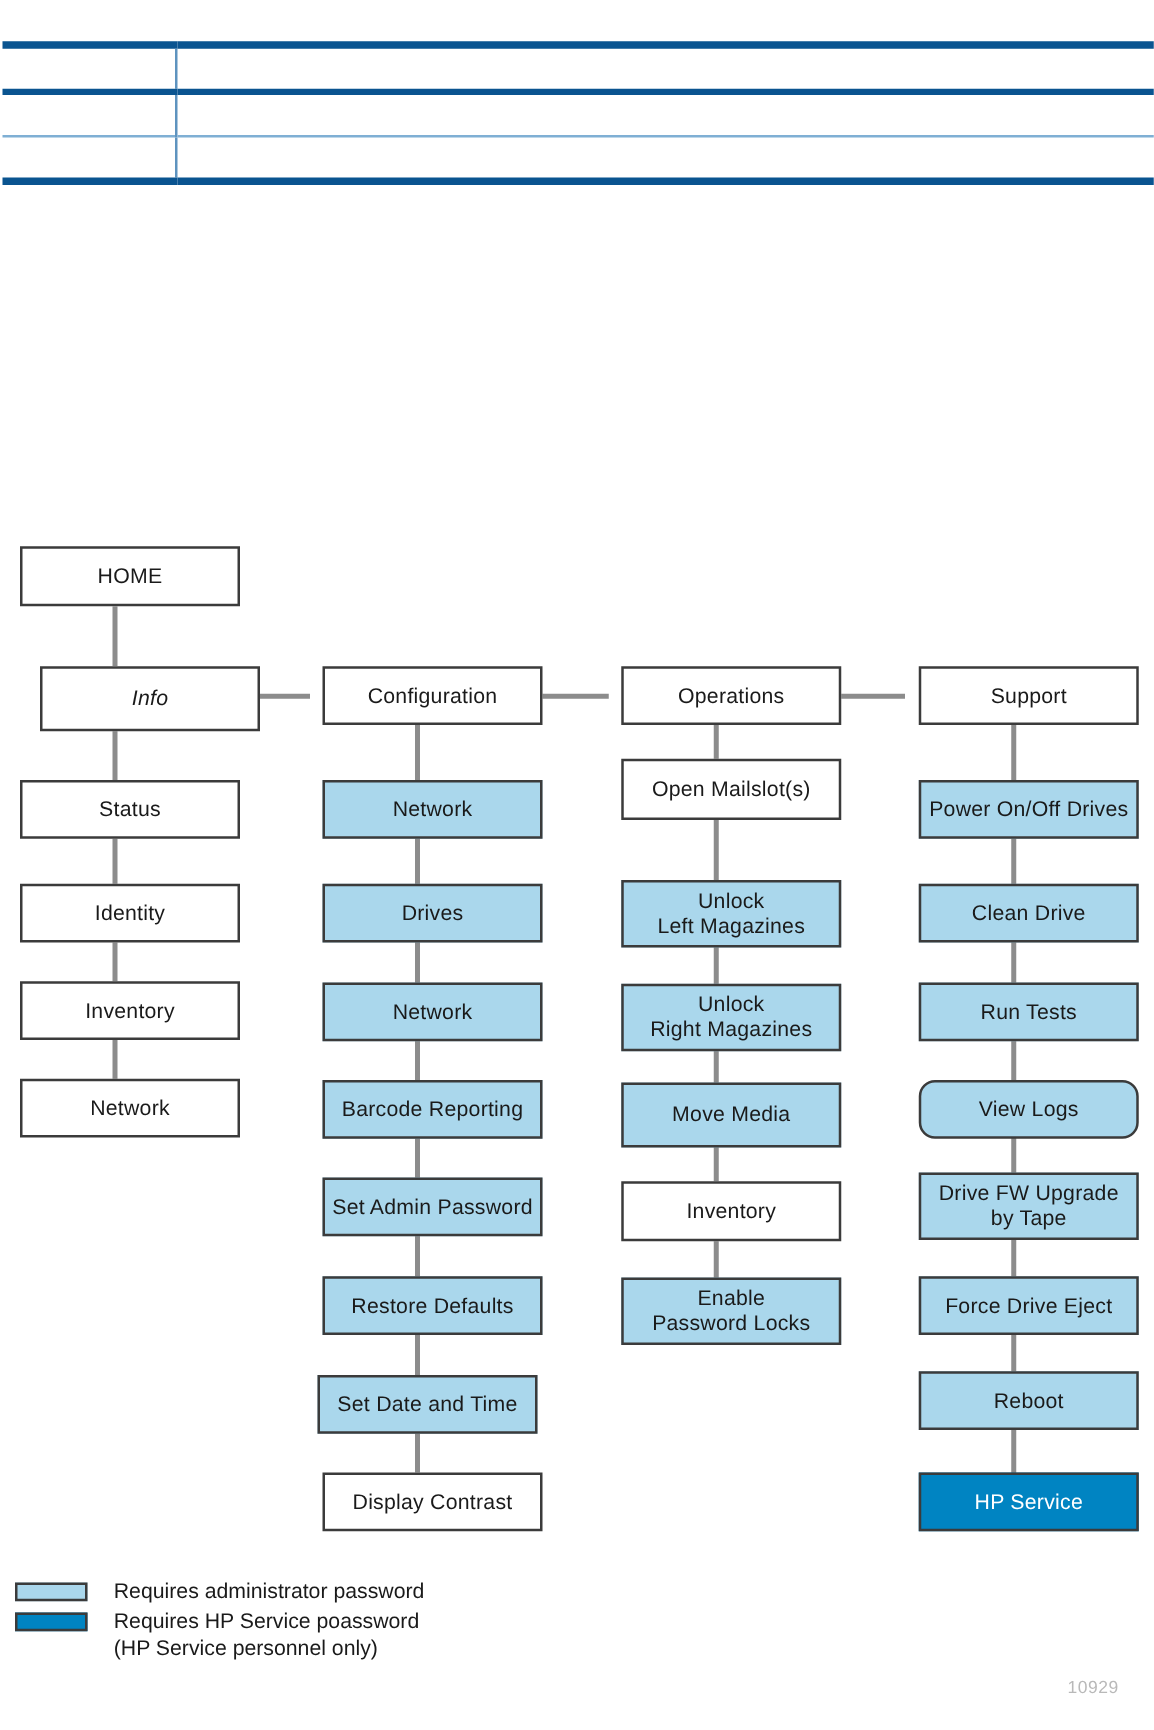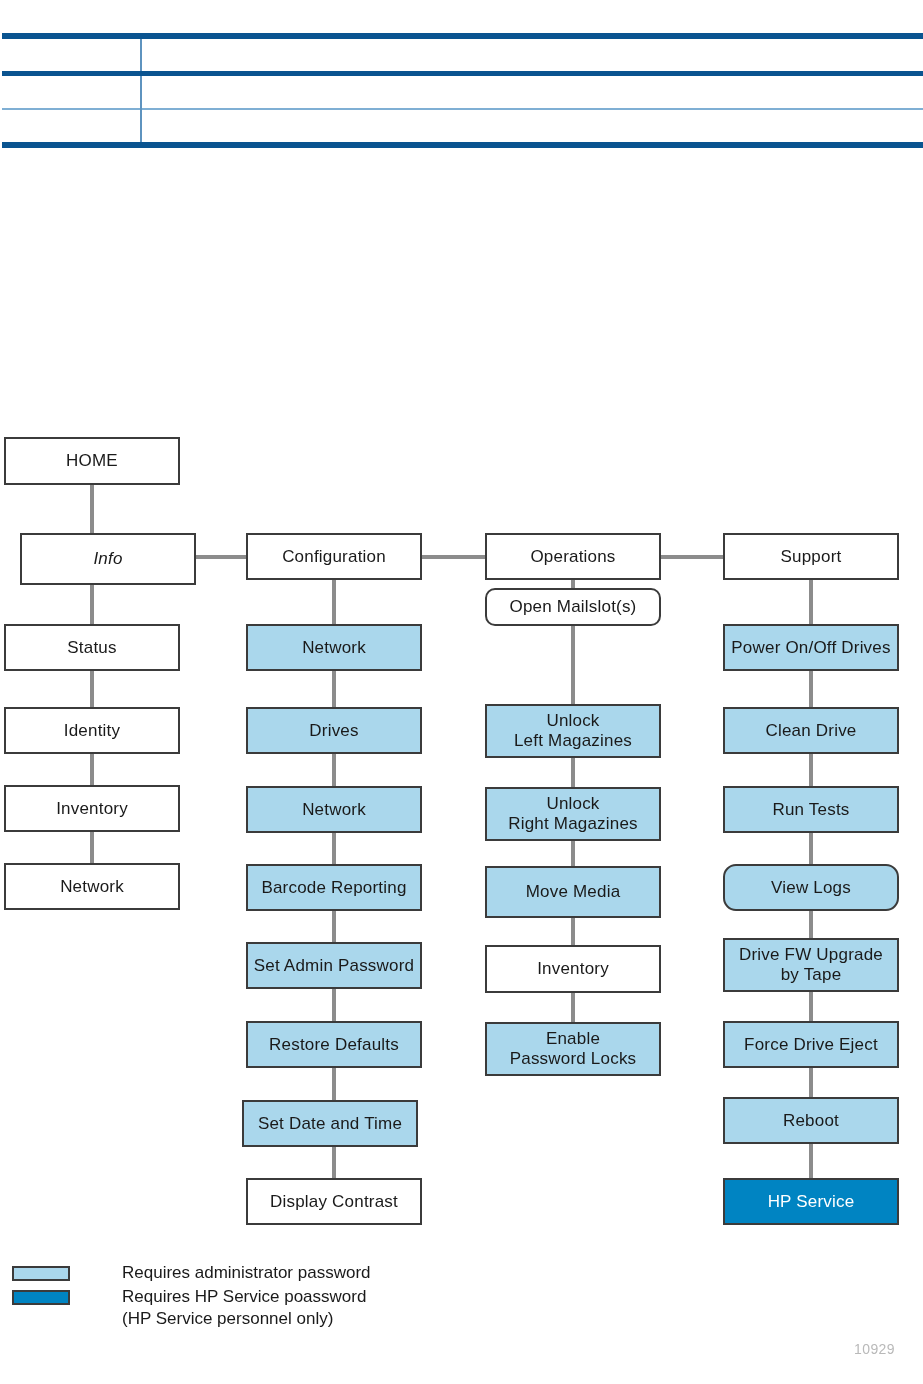--- a/index.html
+++ b/index.html
@@ -53,20 +53,21 @@
     color: #1a1a1a;
     display: flex;
     align-items: center;
     justify-content: center;
     text-align: center;
     font-size: 17px;
     line-height: 20px;
     letter-spacing: 0.2px;
     font-weight: 400;
     z-index: 2;
+    margin-left: 12px;
   }
   .node.blue {
     background: #AAD7EC;
   }
   .node.darkblue {
     background: #0084C2;
     color: #ffffff;
   }
   .node .label2 { white-space: pre-line; }
 
@@ -102,21 +103,21 @@
     box-sizing: border-box;
     width: 58px;
     height: 15px;
     border: 2px solid #3B3B3B;
     margin-top: 4px;
     margin-right: 21px;
     flex: none;
   }
   .legend-swatch.sw-light { background: #AAD7EC; }
   .legend-swatch.sw-dark  { background: #0084C2; }
-  .legend-text { white-space: pre-line; margin-left: 31px; }
+  .legend-text { white-space: pre-line; }
 
   #figure-number {
     position: absolute;
     right: 28px;
     top: 1341px;
     font-size: 14px;
     color: #B9B9B9;
     letter-spacing: 0.4px;
   }
 </style>
@@ -197,21 +198,21 @@
   </div>
   <div class="node" style="left:246px; top:1178px; width:176px; height:47px;">
     <span class="label2">Display Contrast</span>
   </div>
 
   <div class="node" style="left:485px; top:533px; width:176px; height:47px;text-align:right;">
     <span class="label2">Operations</span>
   </div>
   <div class="vline" style="left:571px; top:580px; height:445px;"></div>
 
-  <div class="node" style="left:485px; top:588px; width:176px; height:38px;border-radius:10px;">
+  <div class="node" style="left:485px; top:607px; width:176px; height:49px;">
     <span class="label2">Open Mailslot(s)</span>
   </div>
   <div class="node blue" style="left:485px; top:704px; width:176px; height:54px;">
     <span class="label2">Unlock
 Left Magazines</span>
   </div>
   <div class="node blue" style="left:485px; top:787px; width:176px; height:54px;">
     <span class="label2">Unlock
 Right Magazines</span>
   </div>

